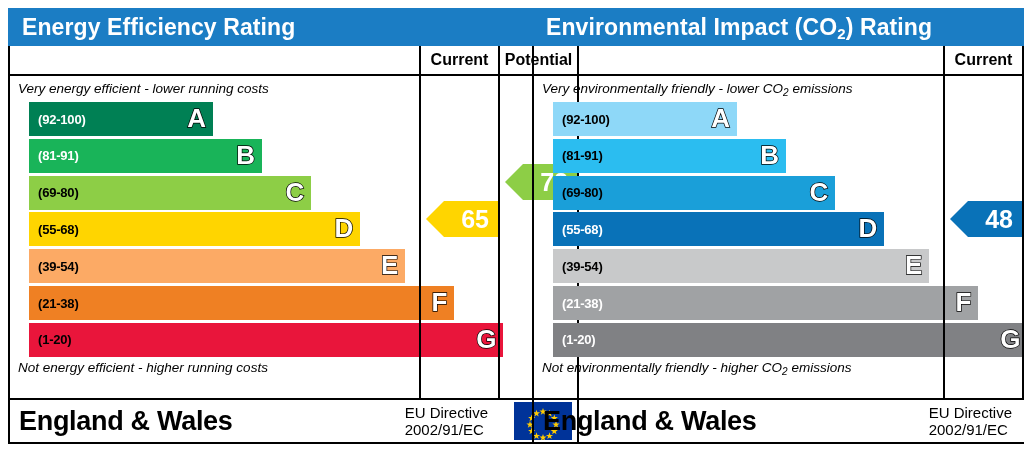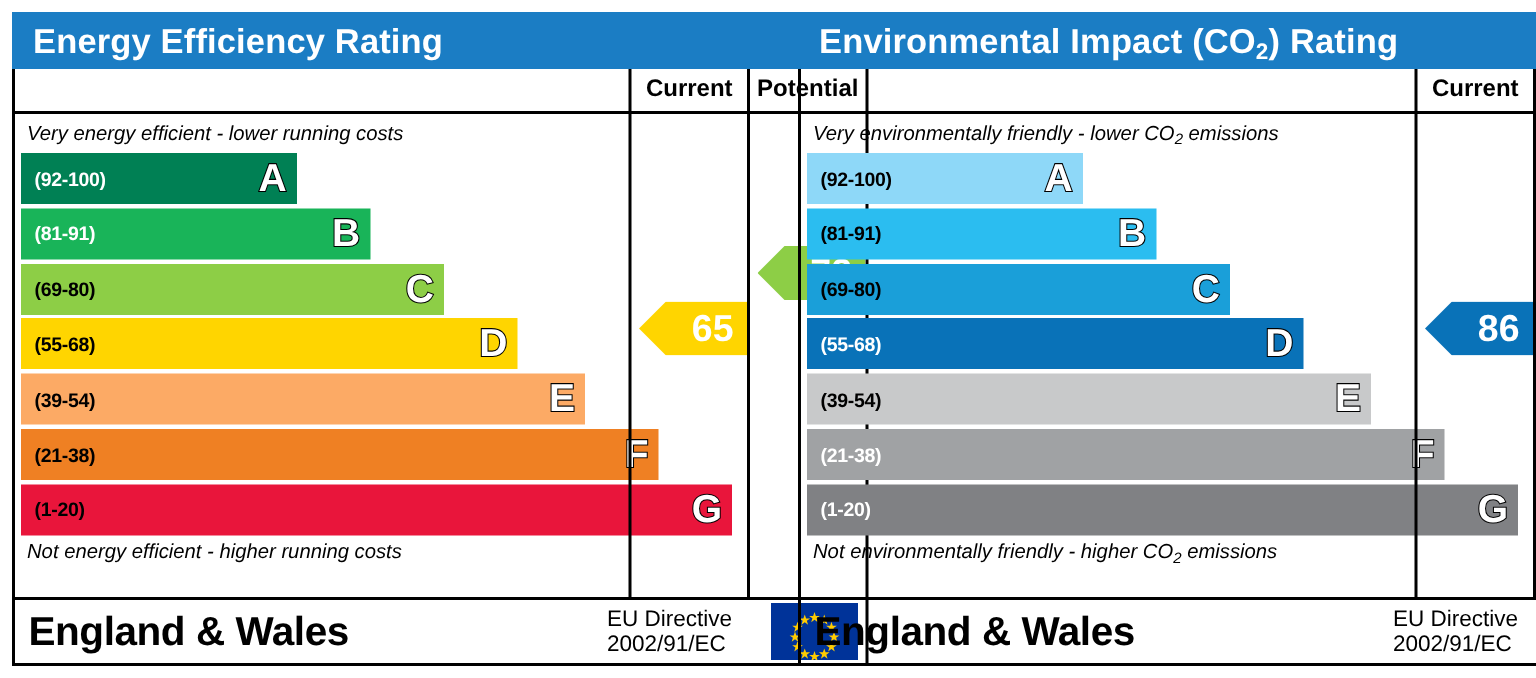--- a/index.html
+++ b/index.html
@@ -121,21 +121,21 @@
     padding: 2px 0 2px 0;
   }
 
   .band {
     height: 34px;
     display: flex;
     align-items: center;
     justify-content: space-between;
     box-sizing: border-box;
     padding: 0 7px 0 9px;
-    margin-left: 4px;
+    margin-left: 19px;
   }
   .band-range {
     font-size: 13px;
     font-weight: bold;
     letter-spacing: -0.2px;
   }
   .band-letter {
     font-size: 26px;
     font-weight: bold;
     color: #ffffff;
@@ -320,21 +320,21 @@
                 <span class="band-letter">F</span>
               </div>
               <div class="band" style="background: rgb(128, 129, 132); width: 116%;">
                 <span class="band-range" style="color: rgb(255, 255, 255);">(1-20)</span>
                 <span class="band-letter">G</span>
               </div>
             </div>
           <div class="note"><span>Not environmentally friendly - higher CO</span><sub>2</sub><span> emissions</span></div>
         </div>
         <div class="val-col" id="co2-current-col">
-            <div class="arrow" style="background: rgb(9, 114, 184); top: 125px; width: 72px;">86</div>
+            <div class="arrow" style="background: rgb(9, 114, 184); top: 125px; width: 72px;">48</div>
           </div>
         <div class="val-col" id="co2-potential-col">
             <div class="arrow" style="background: rgb(26, 159, 217); top: 88px; width: 72px;">70</div>
           </div>
       </div>
       <div class="footer">
         <div class="footer-region">England &amp; Wales</div>
         <div class="footer-directive">
           <div>EU Directive</div>
           <div>2002/91/EC</div>

